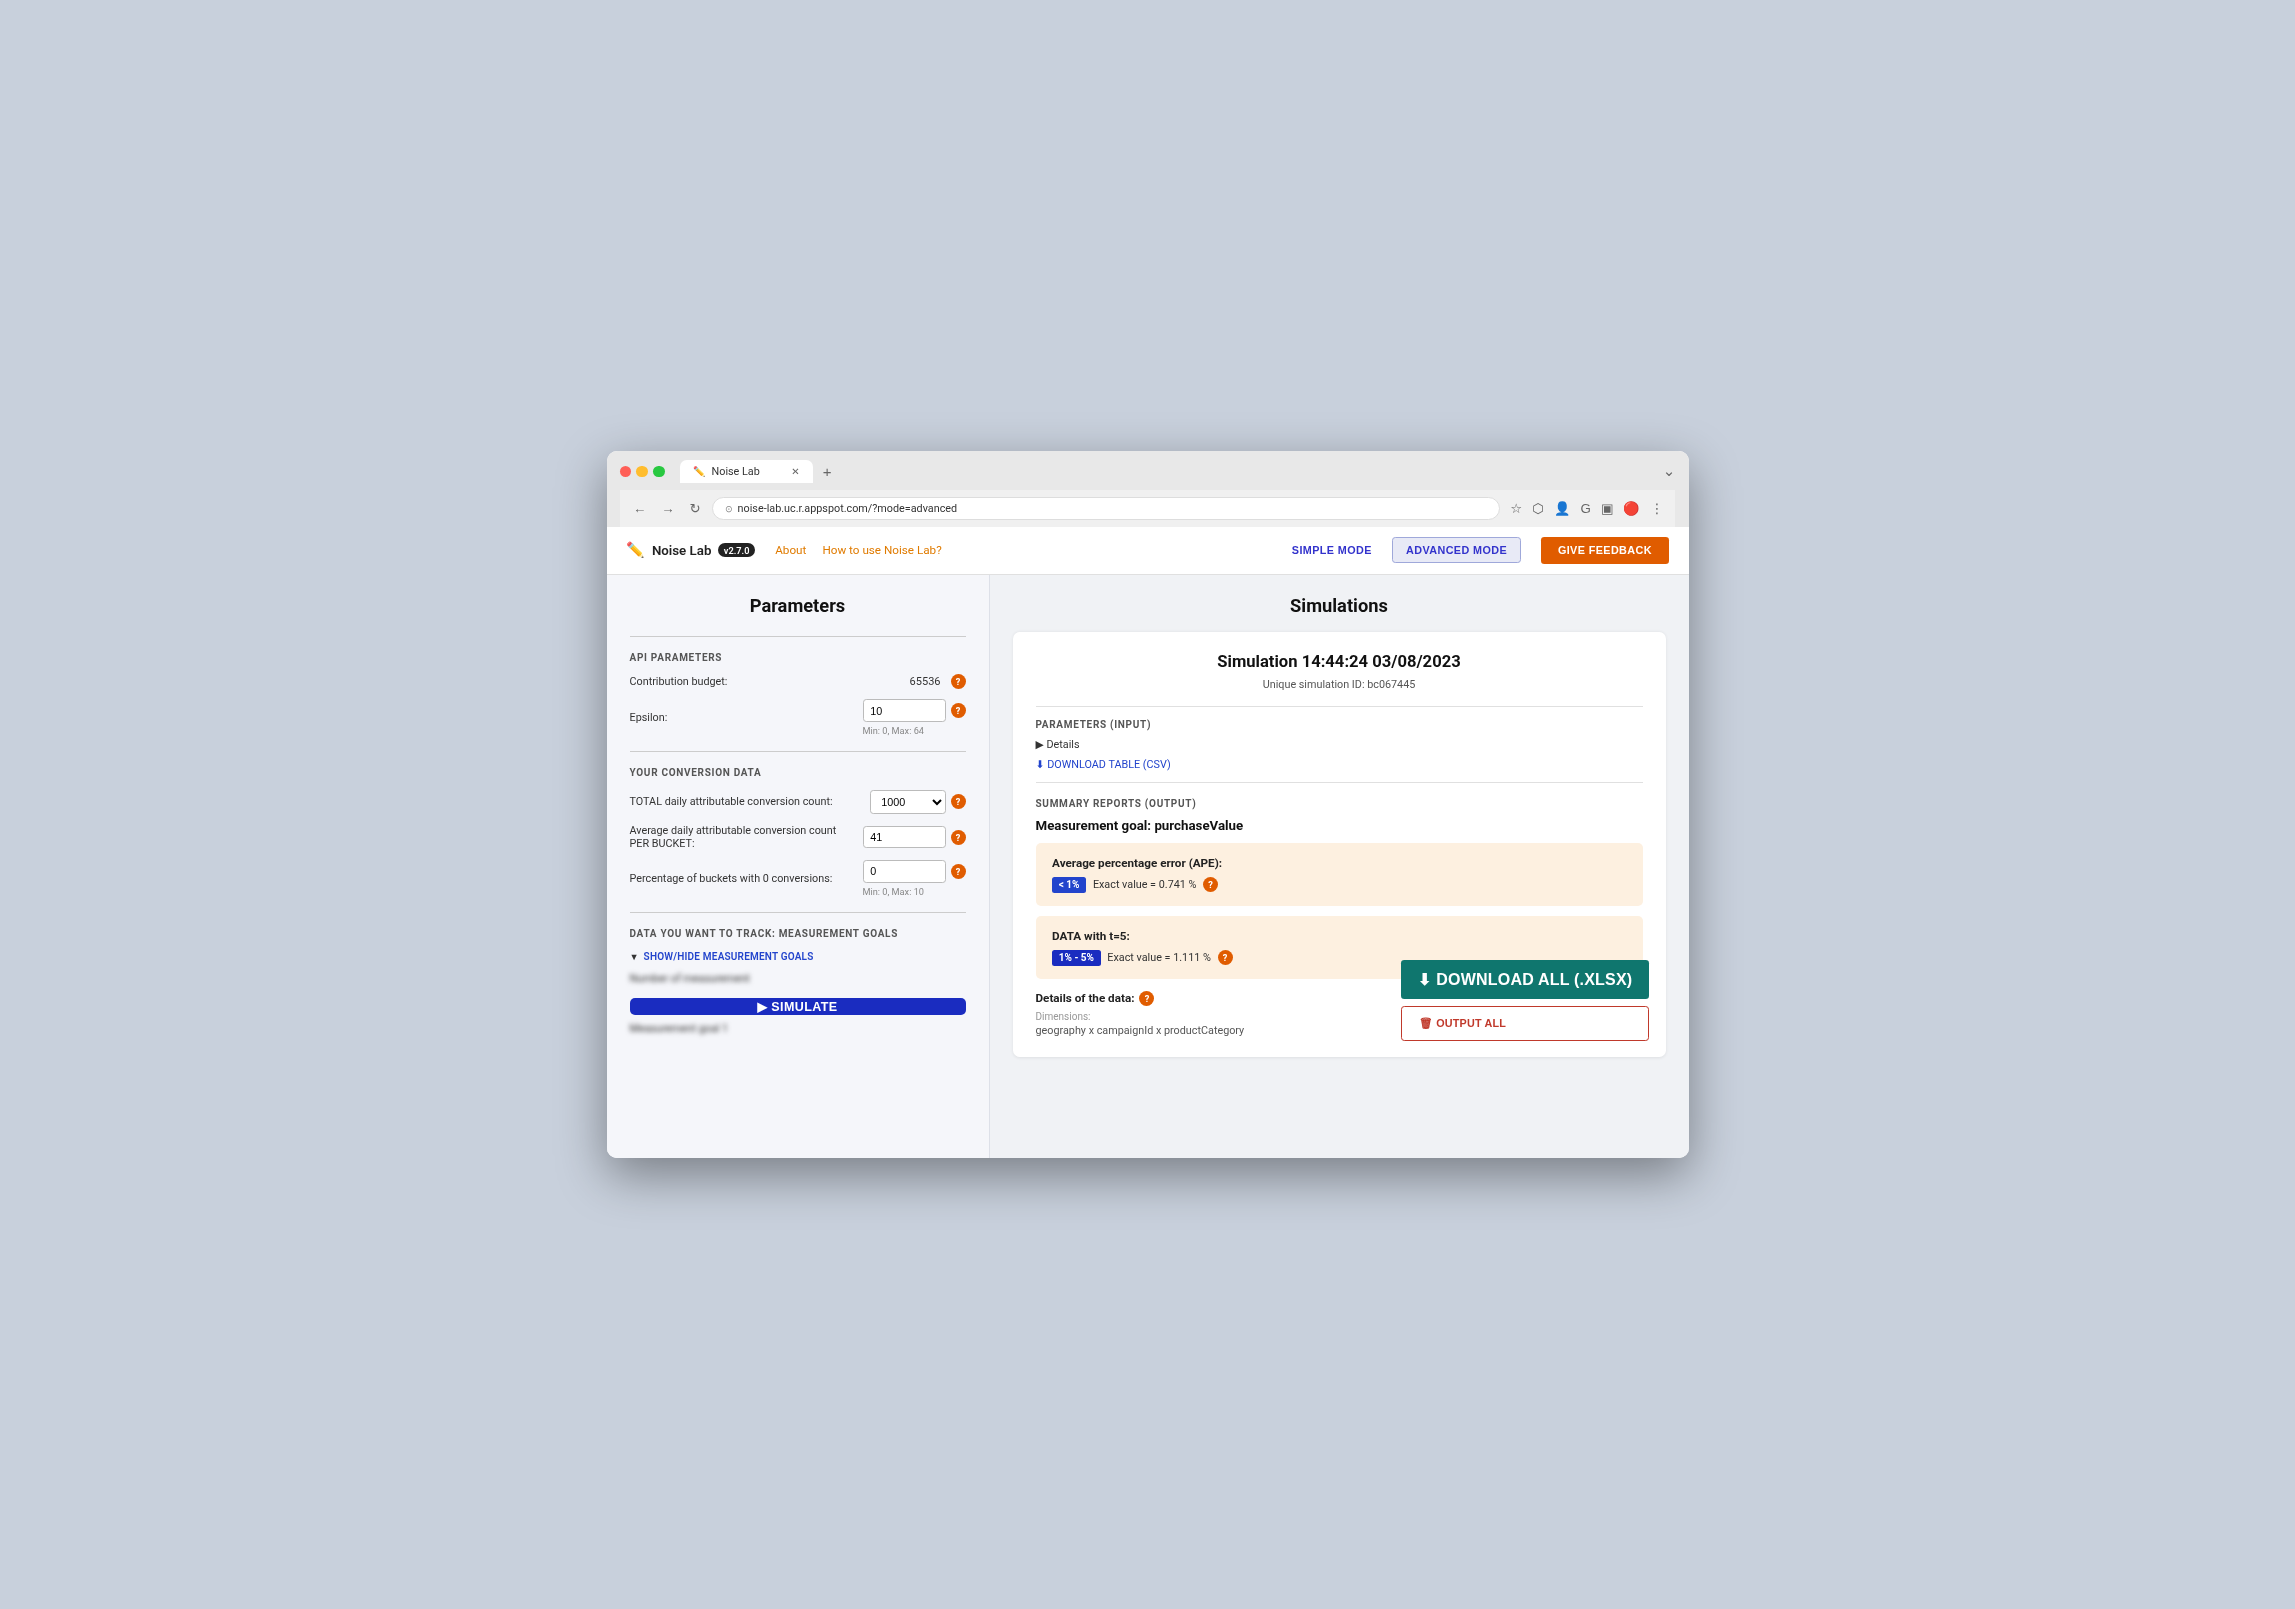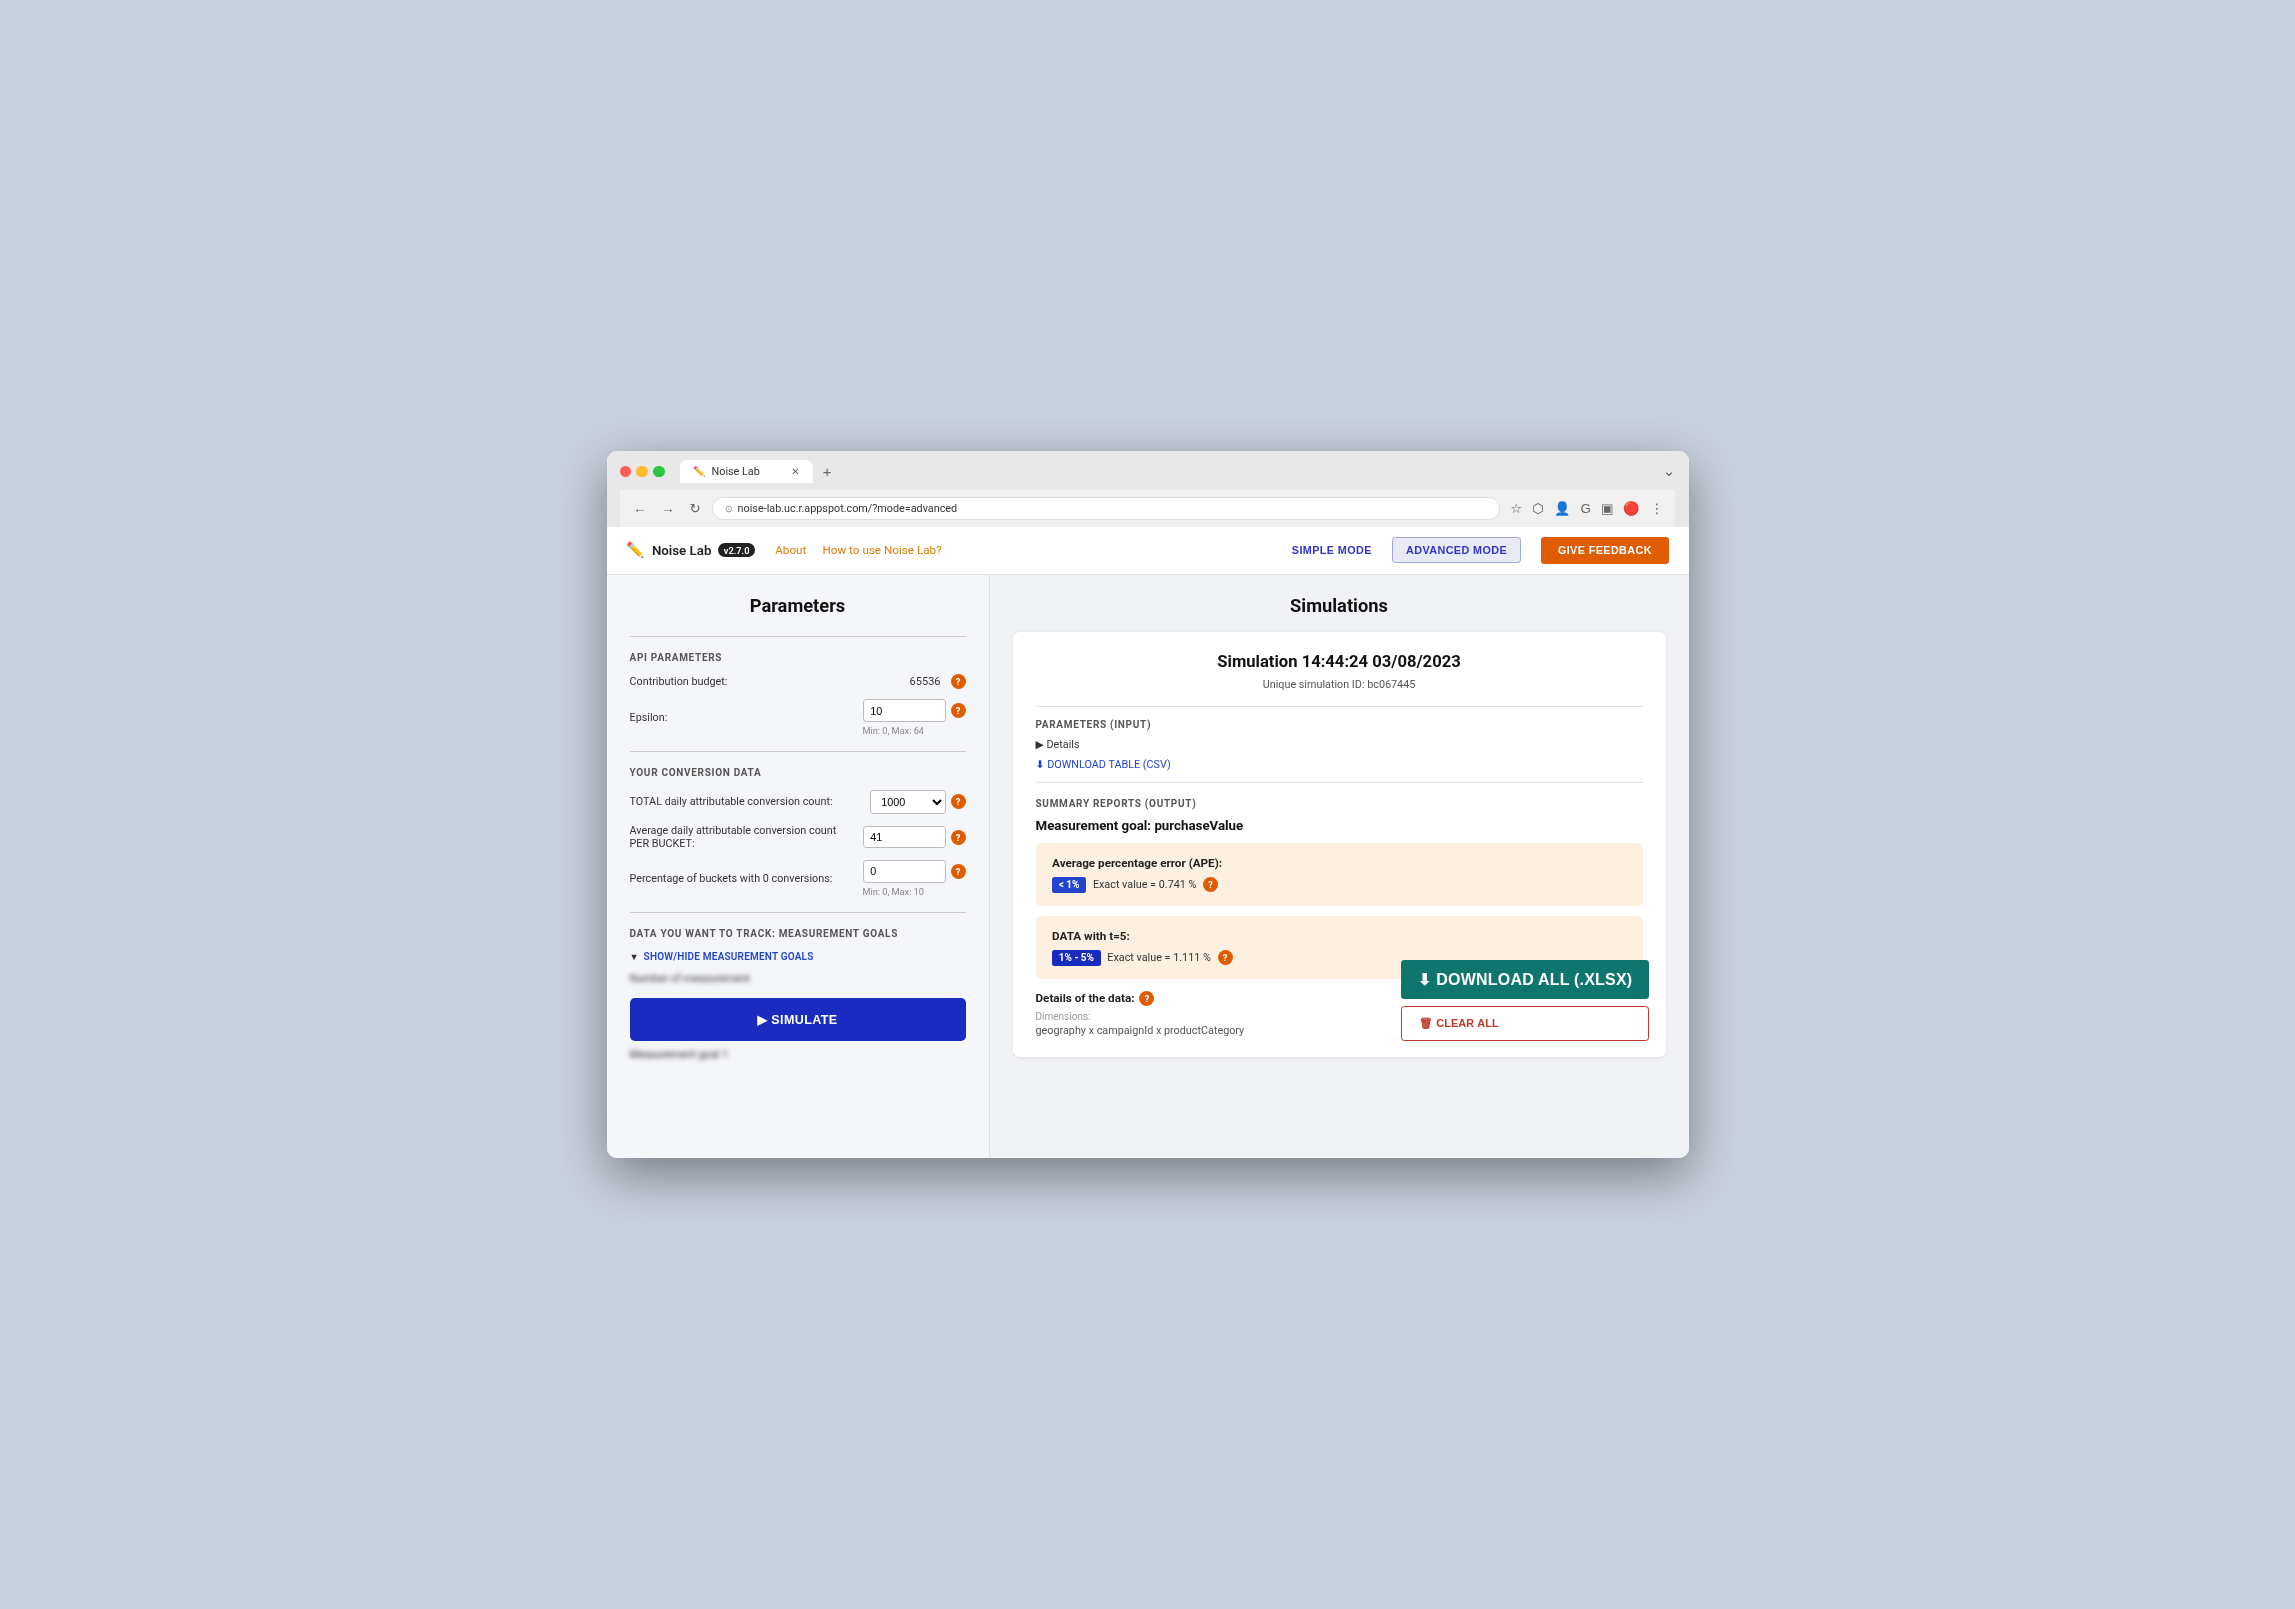--- a/index.html
+++ b/index.html
@@ -308,21 +308,21 @@
       align-items: center;
       gap: 5px;
       margin-bottom: 10px;
     }
     .simulate-btn {
       width: 100%;
       background: #1a2cc0;
       color: #fff;
       border: none;
       border-radius: 5px;
-      padding: 14px;
+      padding: 1px;
       font-size: 12.5px;
       font-weight: 700;
       cursor: pointer;
       display: flex;
       align-items: center;
       justify-content: center;
       gap: 6.7px;
       margin-top: 13.3px;
       letter-spacing: 0.4px;
     }
@@ -698,20 +698,20 @@
           <div class="details-label">
             <span>Details of the data:</span>
             <span class="help-icon">?</span>
           </div>
           <div class="dimensions-label">Dimensions:</div>
           <div class="dimensions-value">geography x campaignId x productCategory</div>
         </div>
 
         <div class="floating-actions">
           <button class="download-all-btn">⬇ DOWNLOAD ALL (.XLSX)</button>
-          <button class="clear-all-btn">🗑 CLEAR ALL</button>
+          <button class="clear-all-btn">🗑 OUTPUT ALL</button>
         </div>
 
       </div>
     </div>
   </div>
 </div>
 
 
 </body></html>

